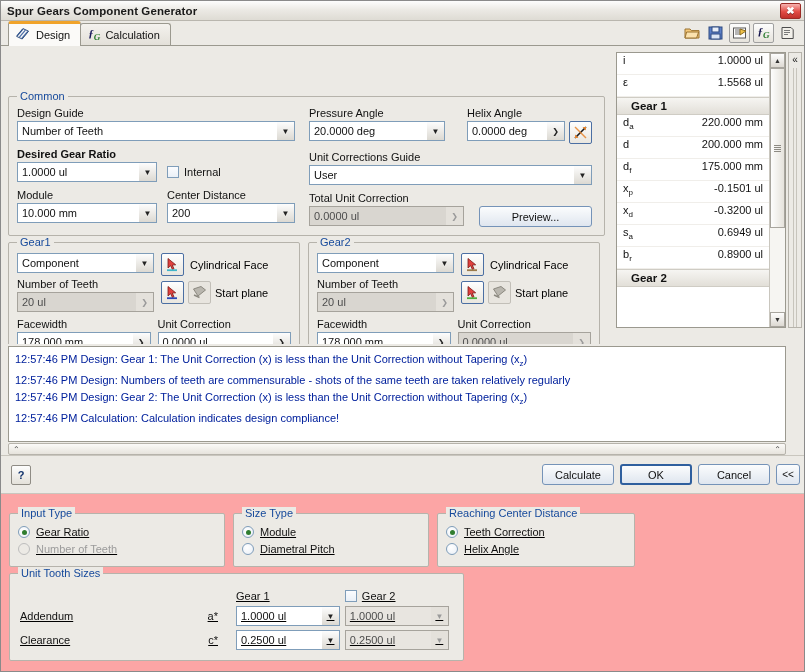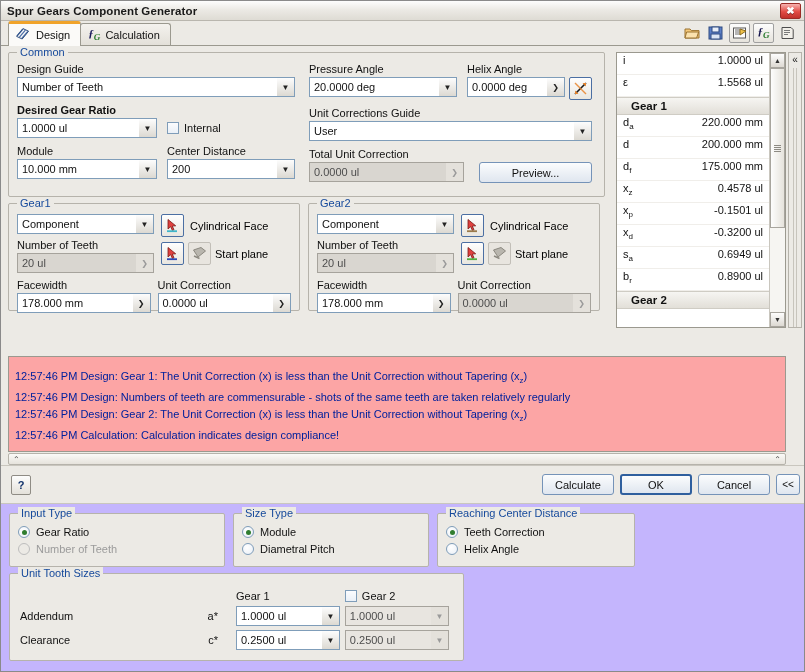--- a/index.html
+++ b/index.html
@@ -192,22 +192,22 @@
     border:1px solid #b6b3ab; background:#eceae5;
     display:flex; flex-direction:column; align-items:center; padding-top:2px;
     cursor:pointer;
   }
   .collapse-rail .chev { font-size:10px; color:#222; line-height:1; }
   .collapse-rail .line { flex:1; width:4px; margin-top:3px;
      border-left:1px solid #c7c4bc; border-right:1px solid #c7c4bc; }
   
   .log-wrap { margin: 2px 18px 0 7px; }
   .log {
-    height: 96px; border: 1px solid #9b998f; background:#fca5a5;
-    padding: 11px 6px; overflow: hidden;
+    height: 96px; border: 1px solid #9b998f; background:#ffffff;
+    padding: 4px 6px; overflow: hidden;
   }
   .log-line { color:#00209c; font-size:11px; line-height:17px; white-space:nowrap; }
   .log-line sub { font-size:8px; }
   .splitter {
     height: 12px; margin: 1px 18px 0 7px;
     border:1px solid #b6b3ab; border-radius:2px;
     background:linear-gradient(to bottom,#fbfaf8,#e6e3dc);
     display:flex; align-items:center; justify-content:space-between;
     padding: 0 4px; color:#4a4a4a; font-size:8px; cursor:row-resize;
   }
@@ -226,22 +226,23 @@
   .spacer { flex:1; }
   .collapse-btn {
     width: 24px; height:21px; border:1px solid #7593b8; border-radius:3px;
     background:linear-gradient(to bottom,#fbfcfd,#dfe6ef);
     display:flex; align-items:center; justify-content:center;
     font-size:10px; color:#111; cursor:pointer;
   }
   
   .bottom {
     border-top: 1px solid #c9c6be;
-    padding: 9px 8px 4px 8px; background:#c4b5fd;
+    padding: 19px 8px 4px 8px; background:#fca5a5;
     flex-shrink: 0;
+    text-decoration: underline;
   }
   .row3 { display:flex; gap:8px; }
   .unit-table { width:100%; border-collapse:collapse; }
   .unit-table td { padding: 2px 0; font-size:11px; color:#111; vertical-align: middle; }
   .sym-cell { text-align:right; padding-right:8px; font-size:11px; }
   .sym-cell sub { font-size:8px; }
   .combo-sm { display:flex; height:20px; width:104px; }
   .combo-sm .txt { border-right:none; }
 </style>
 </head>
@@ -305,21 +306,21 @@
             <path d="M4 4.5h6M4 6.5h6M4 8.5h4" stroke="#7a7a7a"></path>
           </svg>
       </div>
     </div>
   </div>
 
   <div class="body">
 
     <div class="left-pane">
 
-      <div class="group" style="height:145px;">
+      <div class="group" style="height:145px;margin-top:44px;">
         <div class="gtitle">Common</div>
         <div style="display:flex; gap:14px;">
 
           <div style="width:278px;">
             <span class="lbl">Design Guide</span>
             <div class="combo">
               <div class="txt">Number of Teeth</div>
               <div class="arrowbtn">▼</div>
             </div>
             <span class="lbl" style="margin-top:7px;font-weight:bold;">Desired Gear Ratio</span>
@@ -345,21 +346,21 @@
                 <span class="lbl">Center Distance</span>
                 <div class="combo">
                   <div class="txt">200</div>
                   <div class="arrowbtn">▼</div>
                 </div>
               </div>
             </div>
           </div>
 
           <div style="width:283px;">
-            <div style="display:flex; gap:10px;">
+            <div style="display:flex; gap:22px;">
               <div style="width:148px;">
                 <span class="lbl">Pressure Angle</span>
                 <div class="combo">
                   <div class="txt">20.0000 deg</div>
                   <div class="arrowbtn">▼</div>
                 </div>
               </div>
               <div style="width:125px;">
                 <span class="lbl">Helix Angle</span>
                 <div style="display:flex; gap:4px;">
@@ -535,24 +536,20 @@
             </div>
             <div class="res-row">
               <span class="sym">d</span>
               <span class="val">200.000 mm</span>
             </div>
             <div class="res-row">
               <span class="sym">d<sub>f</sub></span>
               <span class="val">175.000 mm</span>
             </div>
             <div class="res-row">
-              <span class="sym">x<sub>z</sub></span>
-              <span class="val">0.4578 ul</span>
-            </div>
-            <div class="res-row">
               <span class="sym">x<sub>p</sub></span>
               <span class="val">-0.1501 ul</span>
             </div>
             <div class="res-row">
               <span class="sym">x<sub>d</sub></span>
               <span class="val">-0.3200 ul</span>
             </div>
             <div class="res-row">
               <span class="sym">s<sub>a</sub></span>
               <span class="val">0.6949 ul</span>

